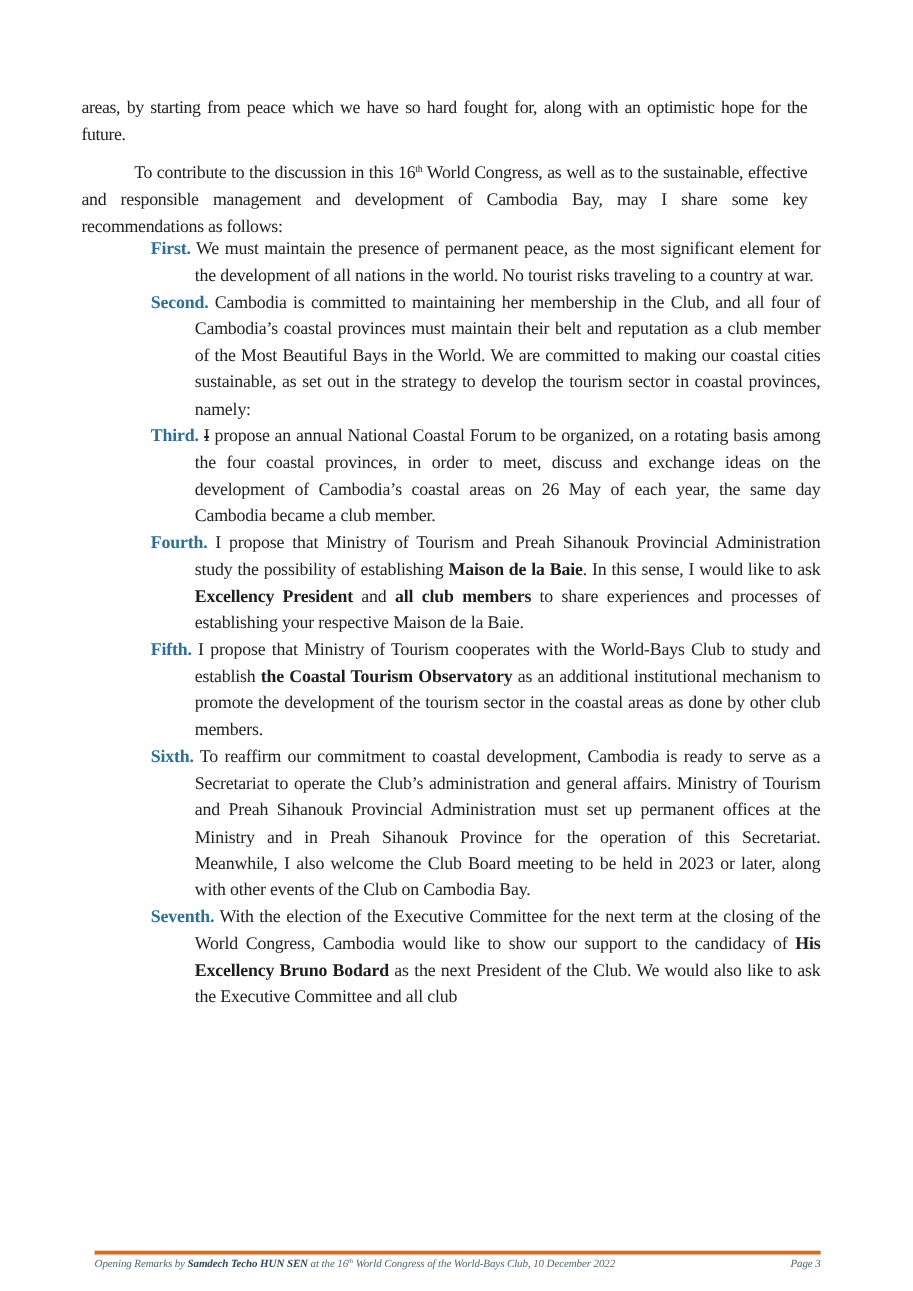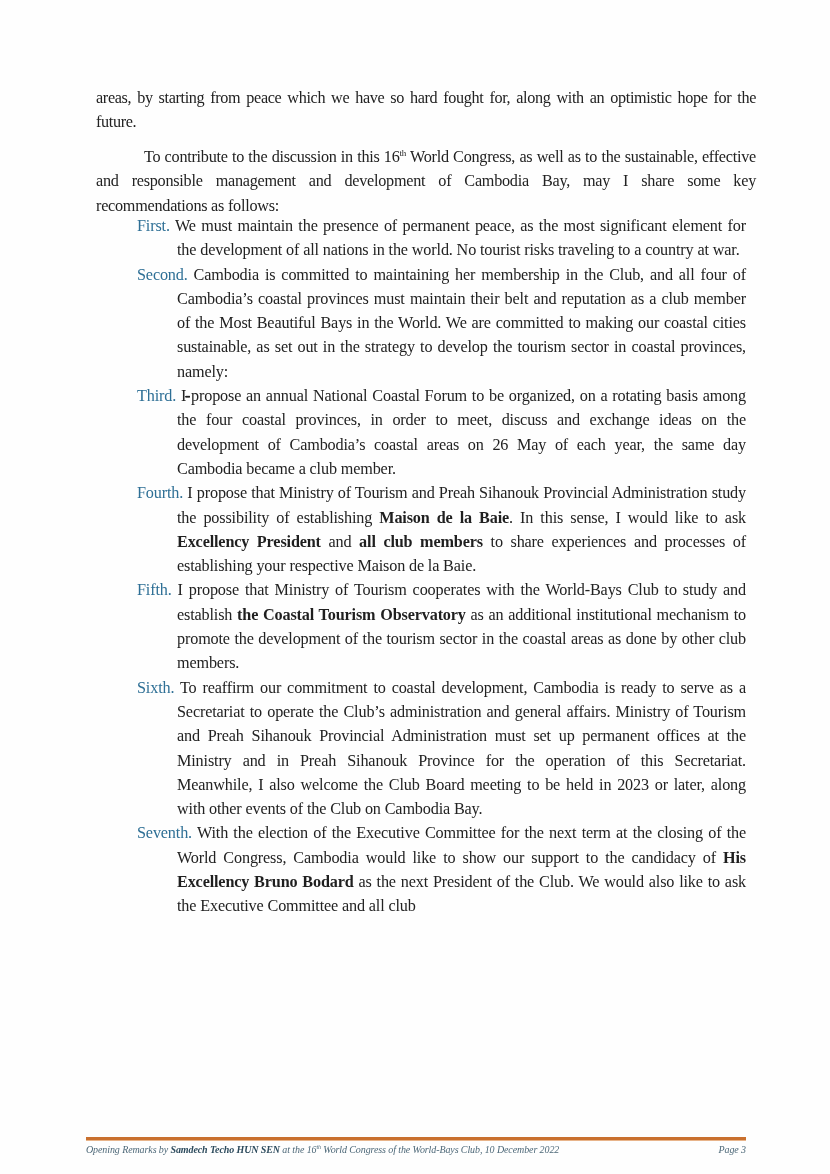--- a/index.html
+++ b/index.html
@@ -4,31 +4,31 @@
 <style>
   html, body { margin: 0; padding: 0; background: #ffffff; }
   body { width: 830px; height: 1174px; position: relative; overflow: hidden; }
   .page {
     position: absolute; left: 0; top: 0; width: 830px; height: 1174px;
     background: #fefefe;
     font-family: "Liberation Serif", "DejaVu Serif", serif;
     color: #222;
   }
   .body-text {
-    position: absolute; left: 96px; width: 660px;
+    position: absolute; left: 74px; width: 660px;
     font-size: 16.2px; line-height: 24.3px; text-align: justify;
   }
   .p1 { top: 86px; letter-spacing: -0.35px; }
   .p2 { top: 145px; text-indent: 48px; letter-spacing: -0.25px; }
   sup { font-size: 9px; line-height: 0; vertical-align: 6px; }
 
   .recs { position: absolute; left: 137px; top: 214px; width: 609px;
           font-size: 16.2px; line-height: 24.3px; }
   .rec { text-align: justify; padding-left: 40px; text-indent: -40px; letter-spacing: -0.15px; }
-  .rec .lbl { color: #2e6f95; font-weight: normal; text-indent: 0; }
+  .rec .lbl { color: #2e6f95; font-weight: bold; text-indent: 0; }
   .rec b { font-weight: bold; color: #1f1f1f; }
   .bullets { margin: 0; padding: 0; list-style: none; }
   .bullets li { position: relative; padding-left: 69px; text-indent: 0; text-align: justify; }
   .bullets li .dash { position: absolute; left: 48px; top: 0; }
 
   .footer-rule {
     position: absolute; left: 86px; width: 660px; top: 1137px;
     height: 3px; background: #c9702e; border-bottom: 1px solid #e8b48a;
   }
   .footer {

